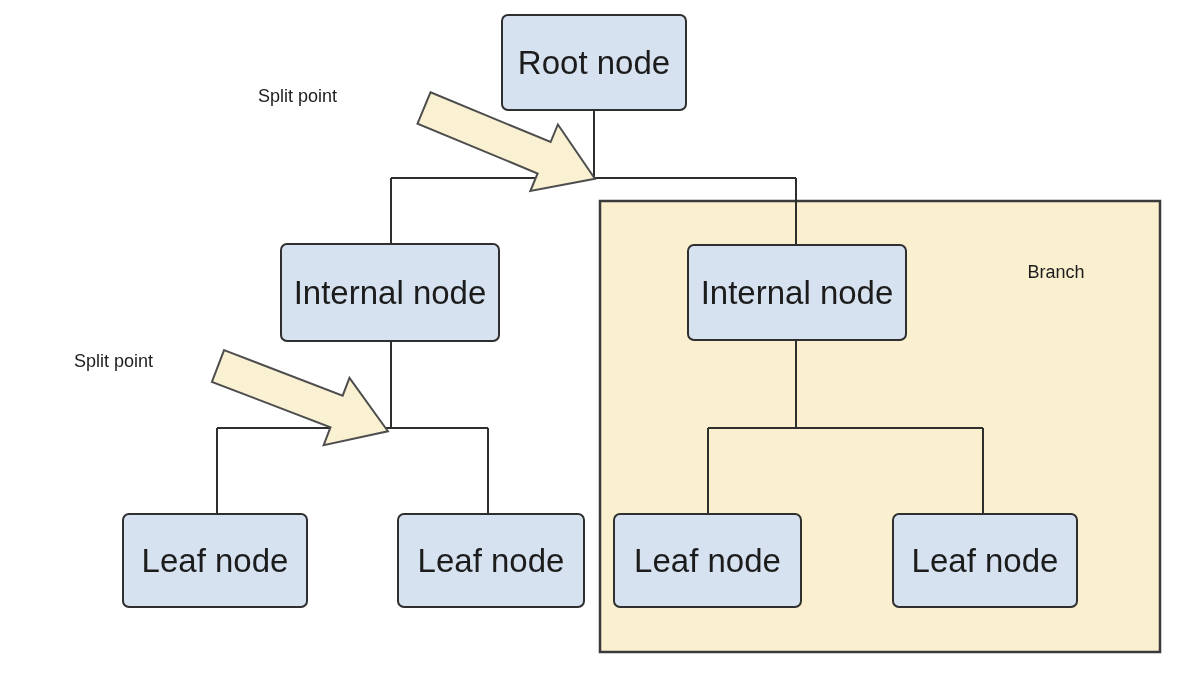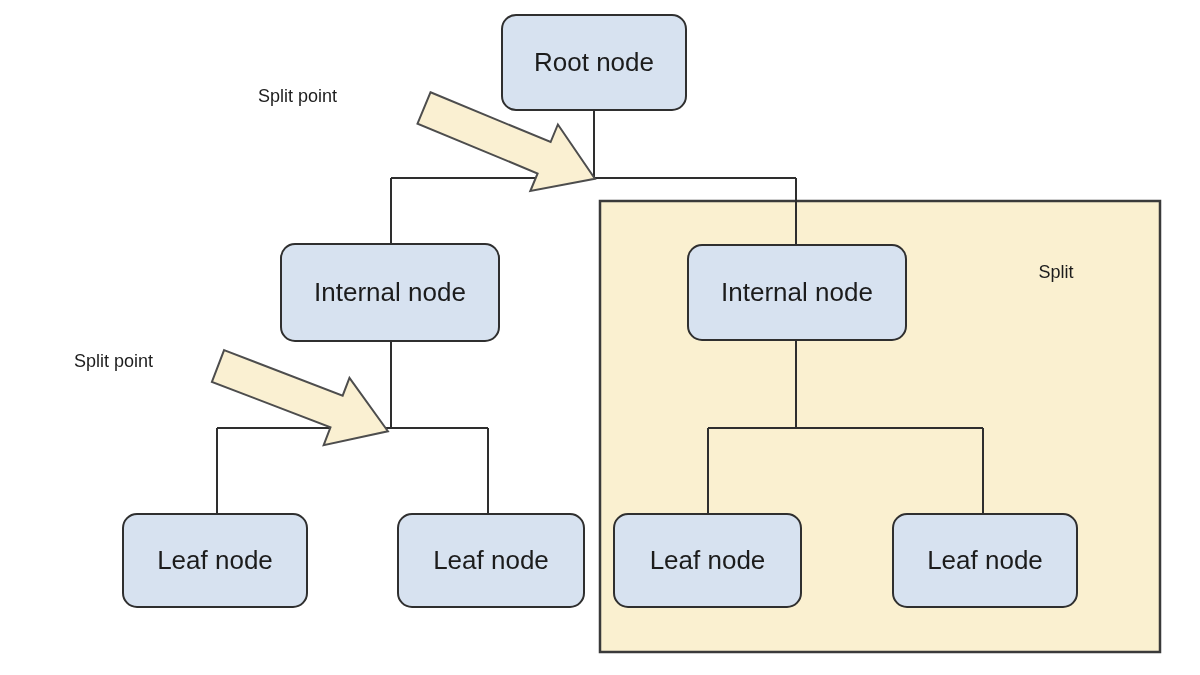--- a/index.html
+++ b/index.html
@@ -15,25 +15,25 @@
     position: absolute;
     left: 0; top: 0;
     width: 1200px;
     height: 675px;
   }
   .node {
     position: absolute;
     box-sizing: border-box;
     background: #d7e2f0;
     border: 2px solid #2f2f2f;
-    border-radius: 15px;
+    border-radius: 7px;
     display: flex;
     align-items: center;
     justify-content: center;
-    font-size: 26px;
+    font-size: 33px;
     color: #1c1c1c;
     z-index: 3;
     white-space: nowrap;
   }
   .node-root          { left: 501px; top: 14px;  width: 186px; height: 97px; }
   .node-internal-left { left: 280px; top: 243px; width: 220px; height: 99px; }
   .node-internal-right{ left: 687px; top: 244px; width: 220px; height: 97px; }
   .node-leaf-1        { left: 122px; top: 513px; width: 186px; height: 95px; }
   .node-leaf-2        { left: 397px; top: 513px; width: 188px; height: 95px; }
   .node-leaf-3        { left: 613px; top: 513px; width: 189px; height: 95px; }
@@ -84,15 +84,15 @@
   <div class="node node-root">Root node</div>
   <div class="node node-internal-left">Internal node</div>
   <div class="node node-internal-right">Internal node</div>
   <div class="node node-leaf-1">Leaf node</div>
   <div class="node node-leaf-2">Leaf node</div>
   <div class="node node-leaf-3">Leaf node</div>
   <div class="node node-leaf-4">Leaf node</div>
 
   <div class="annotation split-label-top">Split point</div>
   <div class="annotation split-label-bottom">Split point</div>
-  <div class="annotation branch-label">Split</div>
+  <div class="annotation branch-label">Branch</div>
 
 </div>
 
 </body></html>

